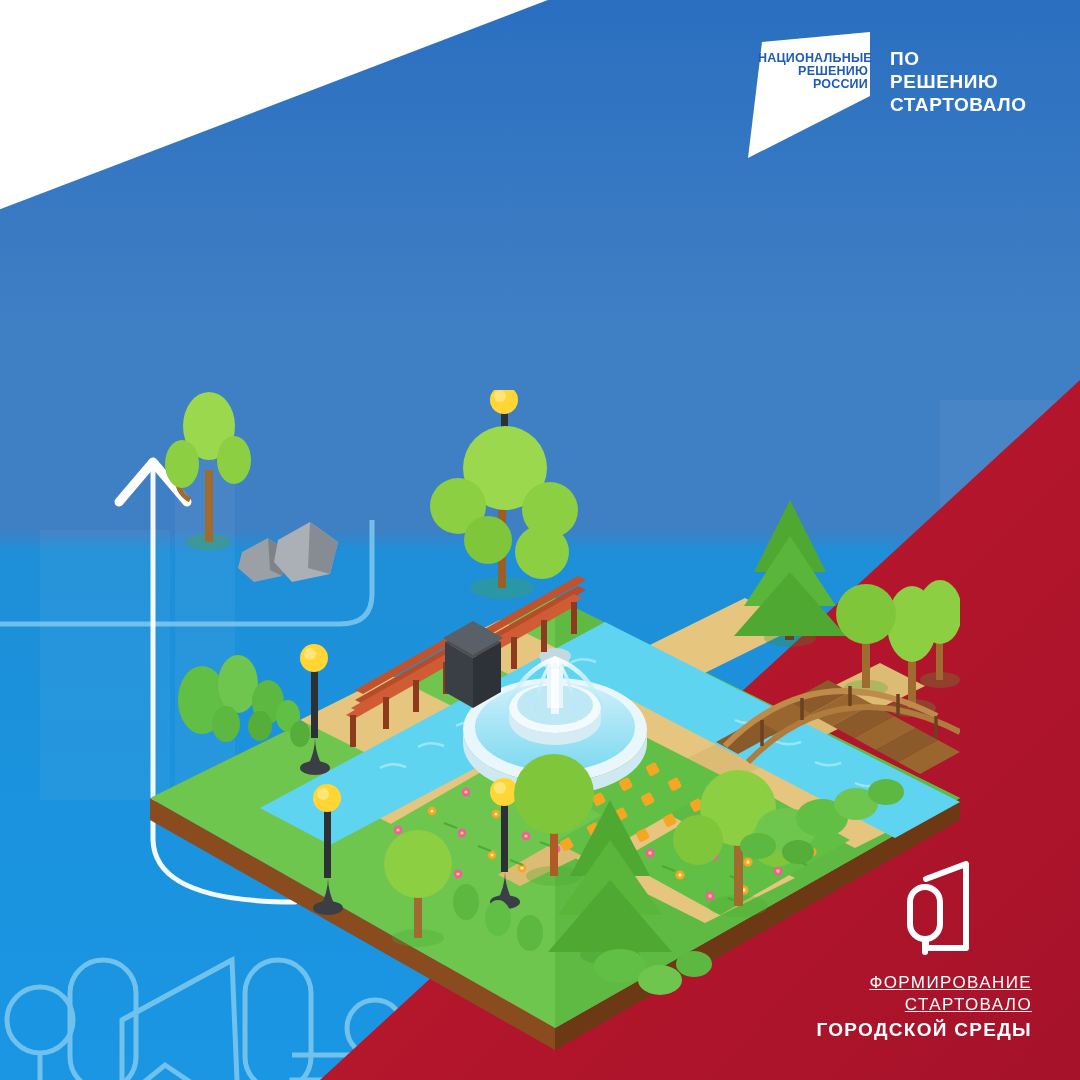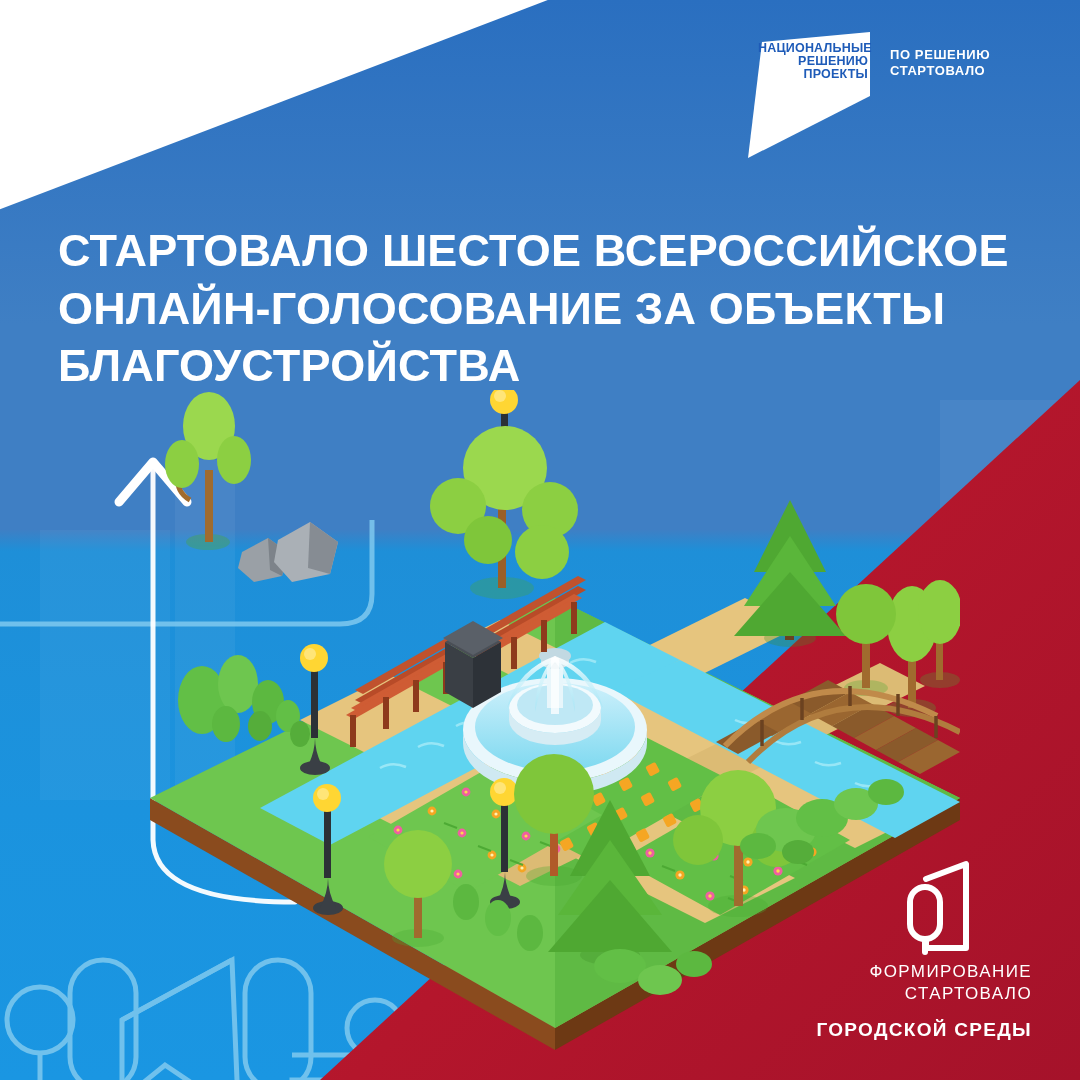--- a/index.html
+++ b/index.html
@@ -27,27 +27,27 @@
   }
 
   
   .np-logo{position:absolute;right:60px;top:20px;width:280px;height:140px;}
   .np-flag{position:absolute;left:0;top:12px;width:130px;height:128px;}
   .np-flag .sail{
     position:absolute;left:0;top:0;width:130px;height:128px;background:#ffffff;
     clip-path:polygon(130px 0,130px 64px,8px 126px,22px 10px);
   }
   .np-words{
-    position:absolute;right:2px;top:10px;width:110px;text-align:right;
+    position:absolute;right:2px;top:20px;width:110px;text-align:right;
     color:#1e5bb8;font-weight:bold;line-height:1.04;letter-spacing:.2px;
   }
   .np-words div{font-size:12.5px;}
   .np-right{
     position:absolute;left:150px;top:27px;color:#ffffff;font-weight:bold;
-    font-size:13px;line-height:1.22;letter-spacing:.6px;
+    font-size:19px;line-height:1.22;letter-spacing:.6px;
   }
 
   
   .headline{
     position:absolute;left:58px;top:222px;width:970px;
     color:#ffffff;font-weight:bold;font-size:45px;line-height:1.28;
     letter-spacing:.2px;text-transform:uppercase;
   }
   .headline div{white-space:nowrap;}
 
@@ -57,22 +57,22 @@
   
   .park{position:absolute;left:150px;top:390px;width:810px;height:680px;}
 
   
   .fkgs{position:absolute;right:48px;bottom:38px;width:240px;height:185px;}
   .fkgs-mark{position:absolute;right:52px;top:0;width:92px;height:98px;}
   .fkgs-text{
     position:absolute;right:0;bottom:0;width:240px;text-align:right;
     color:#ffffff;line-height:1.32;letter-spacing:1.4px;
   }
-  .fkgs-text .l1,.fkgs-text .l2{font-size:17px;font-weight:normal;}
-  .fkgs-text .l3{font-size:19px;font-weight:bold;letter-spacing:1.3px;margin-top:11px;}
+  .fkgs-text .l1,.fkgs-text .l2{font-size:17px;font-weight:normal;text-decoration:underline;}
+  .fkgs-text .l3{font-size:19px;font-weight:bold;letter-spacing:1.3px;}
 </style>
 </head>
 <body>
 
 <div id="poster">
 
   <svg class="bg-blocks" viewBox="0 0 1080 400">
     <rect x="40" y="130" width="130" height="270" fill="#ffffff" opacity="0.045"></rect>
     <rect x="175" y="60" width="60" height="340" fill="#ffffff" opacity="0.05"></rect>
     <rect x="940" y="-5" width="120" height="360" fill="#ffffff" opacity="0.05"></rect>
@@ -105,34 +105,29 @@
   <div class="white-diag"></div>
 
   <div class="red-diag"></div>
 
   <div class="np-logo">
     <div class="np-flag">
       <div class="sail"></div>
       <div class="np-words">
         <div>НАЦИОНАЛЬНЫЕ</div>
         <div>РЕШЕНИЮ</div>
-        <div>ПРОЕКТЫ</div>
+        <div>РОССИИ</div>
       </div>
     </div>
     <div class="np-right">
       <div>ПО РЕШЕНИЮ</div>
       <div>СТАРТОВАЛО</div>
     </div>
   </div>
 
-  <div class="headline">
-    <div>СТАРТОВАЛО ШЕСТОЕ ВСЕРОССИЙСКОЕ</div>
-    <div>ОНЛАЙН-ГОЛОСОВАНИЕ ЗА ОБЪЕКТЫ</div>
-    <div>БЛАГОУСТРОЙСТВА</div>
-  </div>
 
   <svg class="arrow" viewBox="0 0 220 470">
     <path d="M200 462 Q60 462 58 400 L58 28" fill="none" stroke="#ffffff" stroke-width="5" stroke-linecap="round" opacity="0.95"></path>
     <path d="M24 62 L58 22 L92 62" fill="none" stroke="#ffffff" stroke-width="9" stroke-linecap="round" stroke-linejoin="round"></path>
   </svg>
 
   <svg class="park" viewBox="0 0 810 680">
     <defs>
       <linearGradient id="fountainWater" x1="0" y1="0" x2="0" y2="1">
         <stop offset="0%" stop-color="#cdf0fb"></stop>

